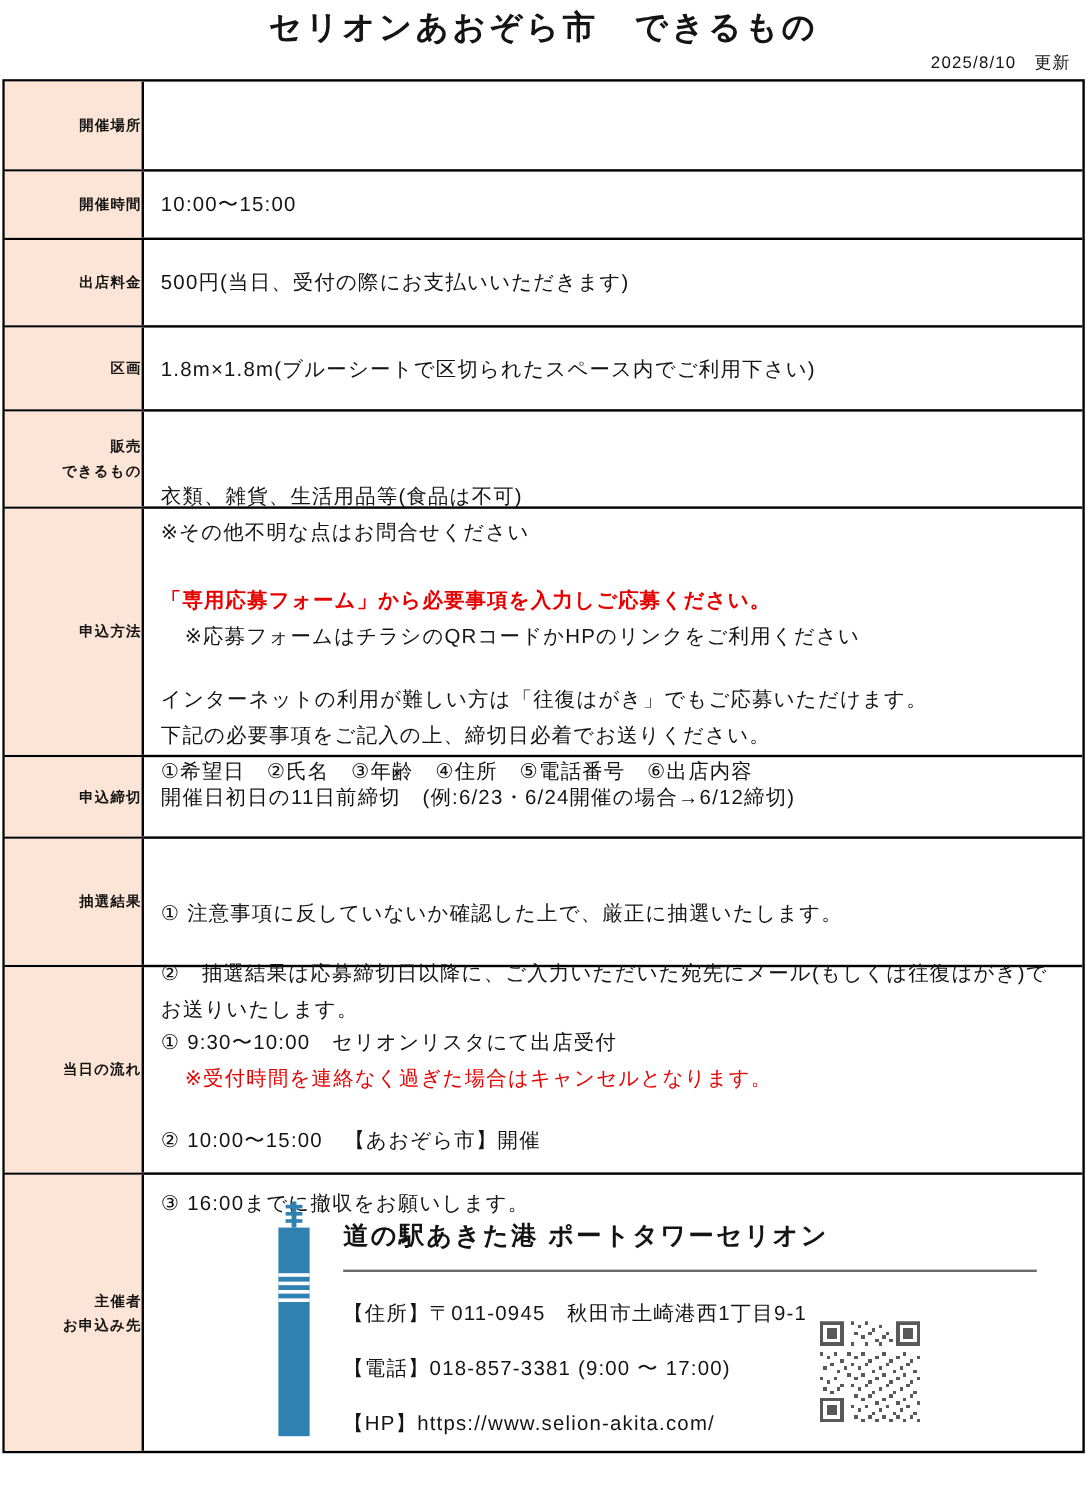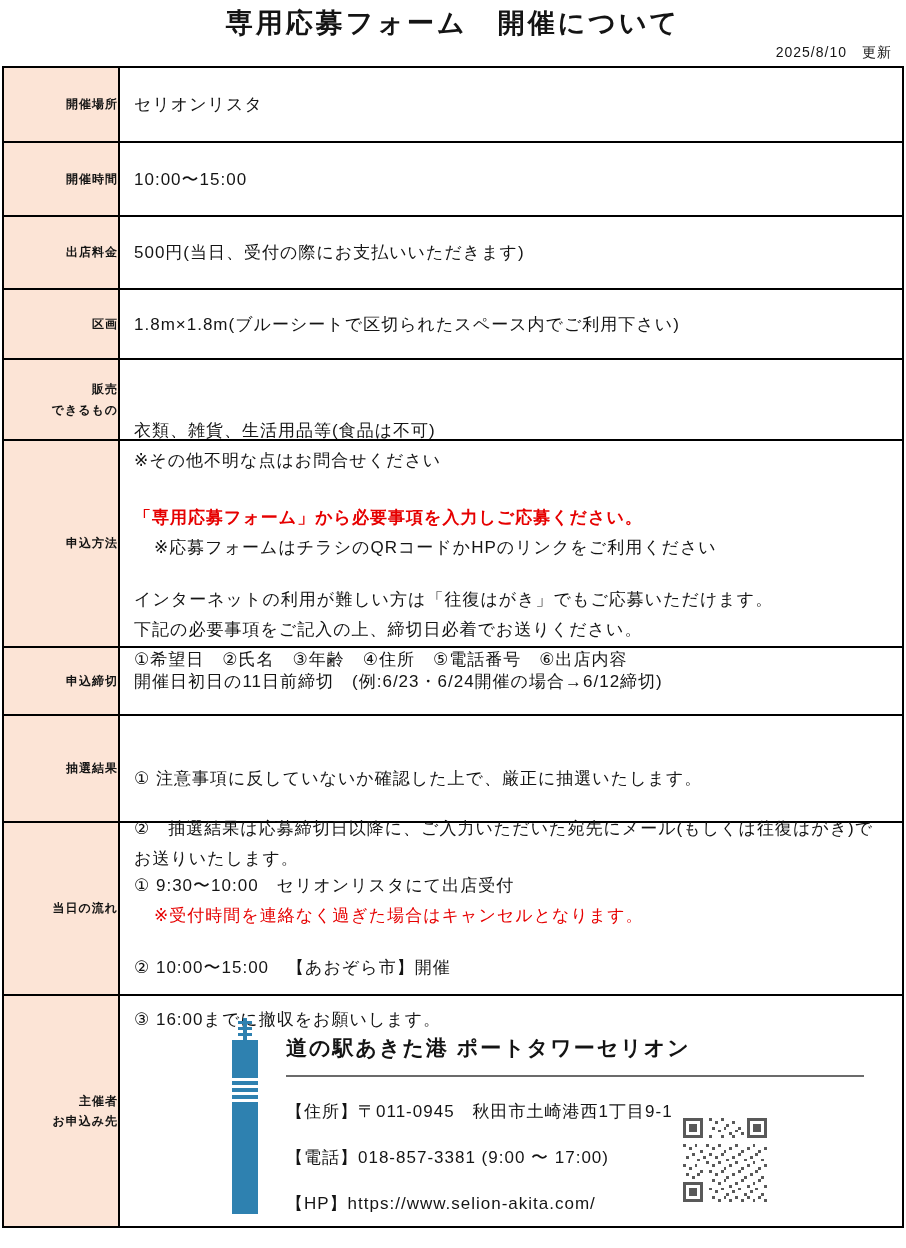--- a/index.html
+++ b/index.html
@@ -20,21 +20,21 @@
   .row + .row { border-top:2px solid #000; }
   .lbl {
     flex:0 0 116px; width:116px; background:var(--label-bg,#fce4d6);
     border-right:2px solid #000; display:flex; flex-direction:column;
     align-items:flex-end; justify-content:center; text-align:center;
     font-weight:bold; font-size:12px; line-height:1.7; letter-spacing:1px;
   }
   .val { flex:1; position:relative; font-size:17px; letter-spacing:1px; }
   .vcenter { display:flex; align-items:center; padding-left:14px; }
   .pad { padding:12px 16px 0 14px; line-height:30px;margin-top:36px; }
-  .r1{height:73px} .r2{height:74px} .r3{height:73px} .r4{height:70px}
+  .r1{height:73px} .r2{height:57px} .r3{height:73px} .r4{height:70px}
   .r5{height:81px} .r6{height:207px} .r7{height:68px} .r8{height:107px}
   .r9{height:173px} .r10{height:232px}
   .r5 .pad { padding-top:20px; }
   .r6 .pad { padding-top:26px;border-radius:25px; }
   .red { color:var(--accent-red,#e60000); }
   .bold { font-weight:bold; }
   .ind { padding-left:20px; }
   .gap { margin-top:22px; }
   .gap-sm { margin-top:20px; }
   .wrapline { max-width:772px; }
@@ -44,30 +44,29 @@
   .orgname {
     font-size:21px; font-weight:bold; letter-spacing:2px; line-height:30px;
     padding-bottom:12px; border-bottom:2px solid #6b6b6b; width:578px;
   }
   .orgline { margin-top:24px; font-size:17px; letter-spacing:1px; line-height:22px; }
   .qr { position:absolute; left:563px; top:122px; width:84px; height:84px; }
 </style>
 </head>
 <body>
 
-<h1 class="title">専用応募フォーム　開催について</h1>
+<h1 class="title">セリオンあおぞら市　できるもの</h1>
 <div class="updated">2025/8/10　更新</div>
 
 <div class="tbl">
 
   <div class="row r1">
     <div class="lbl">
         <div>開催場所</div>
       </div>
-    <div class="val vcenter">セリオンリスタ</div>
   </div>
 
   <div class="row r2">
     <div class="lbl">
         <div>開催時間</div>
       </div>
     <div class="val vcenter">10:00〜15:00</div>
   </div>
 
   <div class="row r3">

